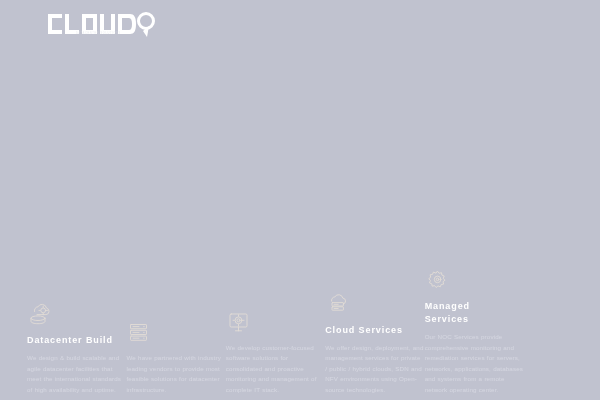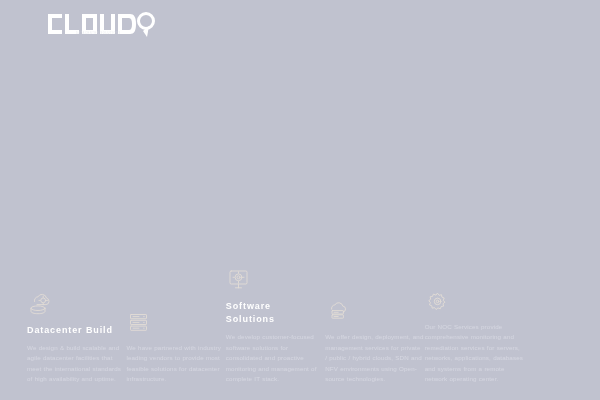--- a/index.html
+++ b/index.html
@@ -146,42 +146,43 @@
     <div class="col">
       <span class="col-icon">
         <svg width="26" height="24" viewBox="0 0 26 24" fill="none" stroke="#e9e1d7" stroke-width="0.9" stroke-linecap="round" stroke-linejoin="round">
           <rect x="4" y="3" width="17" height="13" rx="1.2"></rect>
           <path d="M9.5,19.8 h6 M12.5,16 v3.8"></path>
           <circle cx="12.5" cy="9.3" r="3.4"></circle>
           <circle cx="12.5" cy="9.3" r="1.5"></circle>
           <path d="M12.5,3.8 v1.4 M12.5,13.4 v1.4 M7,9.3 h1.4 M16.6,9.3 h1.4"></path>
         </svg>
       </span>
-      <div class="col-title">Software
-Solutions</div>
       <div class="col-body">We develop customer-focused software solutions for consolidated and proactive monitoring and management of complete IT stack.</div>
     </div>
 
     <div class="col">
       <span class="col-icon">
         <svg width="26" height="24" viewBox="0 0 26 24" fill="none" stroke="#e9e1d7" stroke-width="0.9" stroke-linecap="round" stroke-linejoin="round">
           <path d="M6.6,9.2 a3.3,3.3 0 0 1 3.2,-4.2 a4.3,4.3 0 0 1 8,1.1 a3,3 0 0 1 0.5,5.9"></path>
           <rect x="7" y="10.6" width="11.4" height="3.4" rx="0.5"></rect>
           <rect x="7" y="14.8" width="11.4" height="3.4" rx="0.5"></rect>
           <path d="M9,12.3 h4.2 M9,16.5 h4.2"></path>
         </svg>
       </span>
+      <div class="col-title">Cloud Services</div>
       <div class="col-body">We offer design, deployment, and management services for private / public / hybrid clouds, SDN and NFV environments using Open-source technologies.</div>
     </div>
 
     <div class="col">
       <span class="col-icon">
         <svg width="26" height="24" viewBox="0 0 26 24" fill="none" stroke="#e9e1d7" stroke-width="0.9" stroke-linecap="round" stroke-linejoin="round">
           <circle cx="12.6" cy="11.4" r="3.3"></circle>
           <circle cx="12.6" cy="11.4" r="1.3"></circle>
           <path d="M12.6,3.4 l1.5,1.9 l2.4,-0.6 l0.4,2.4 l2.3,0.9 l-0.9,2.3 l1.6,1.9 l-1.9,1.5 l0.6,2.4 l-2.4,0.4 l-0.9,2.3 l-2.3,-0.9 l-1.9,1.6 l-1.5,-1.9 l-2.4,0.6 l-0.4,-2.4 l-2.3,-0.9 l0.9,-2.3 l-1.6,-1.9 l1.9,-1.5 l-0.6,-2.4 l2.4,-0.4 l0.9,-2.3 l2.3,0.9 Z"></path>
         </svg>
       </span>
+      <div class="col-title">Managed
+Services</div>
       <div class="col-body">Our NOC Services provide comprehensive monitoring and remediation services for servers, networks, applications, databases and systems from a remote network operating center.</div>
     </div>
 
   </div>
 </div>
 
 </body></html>

